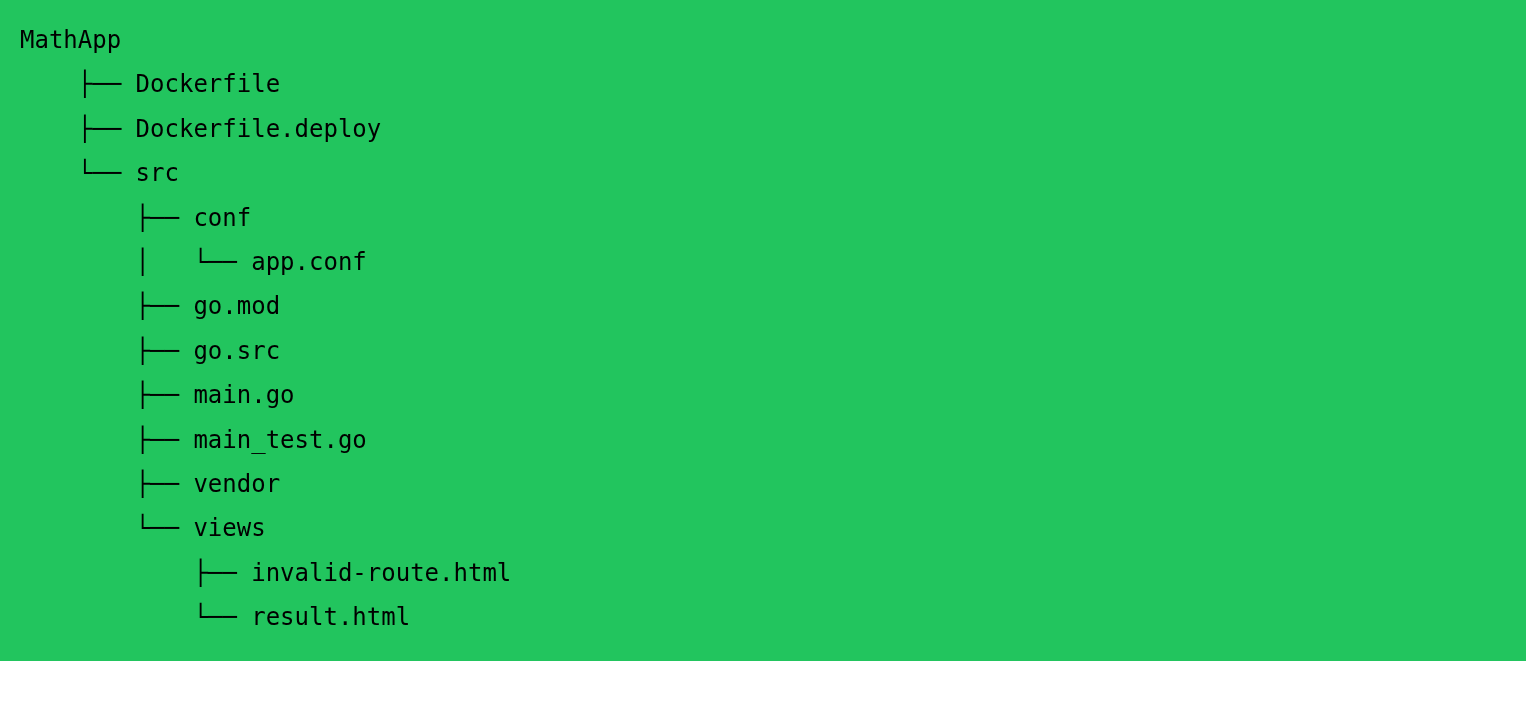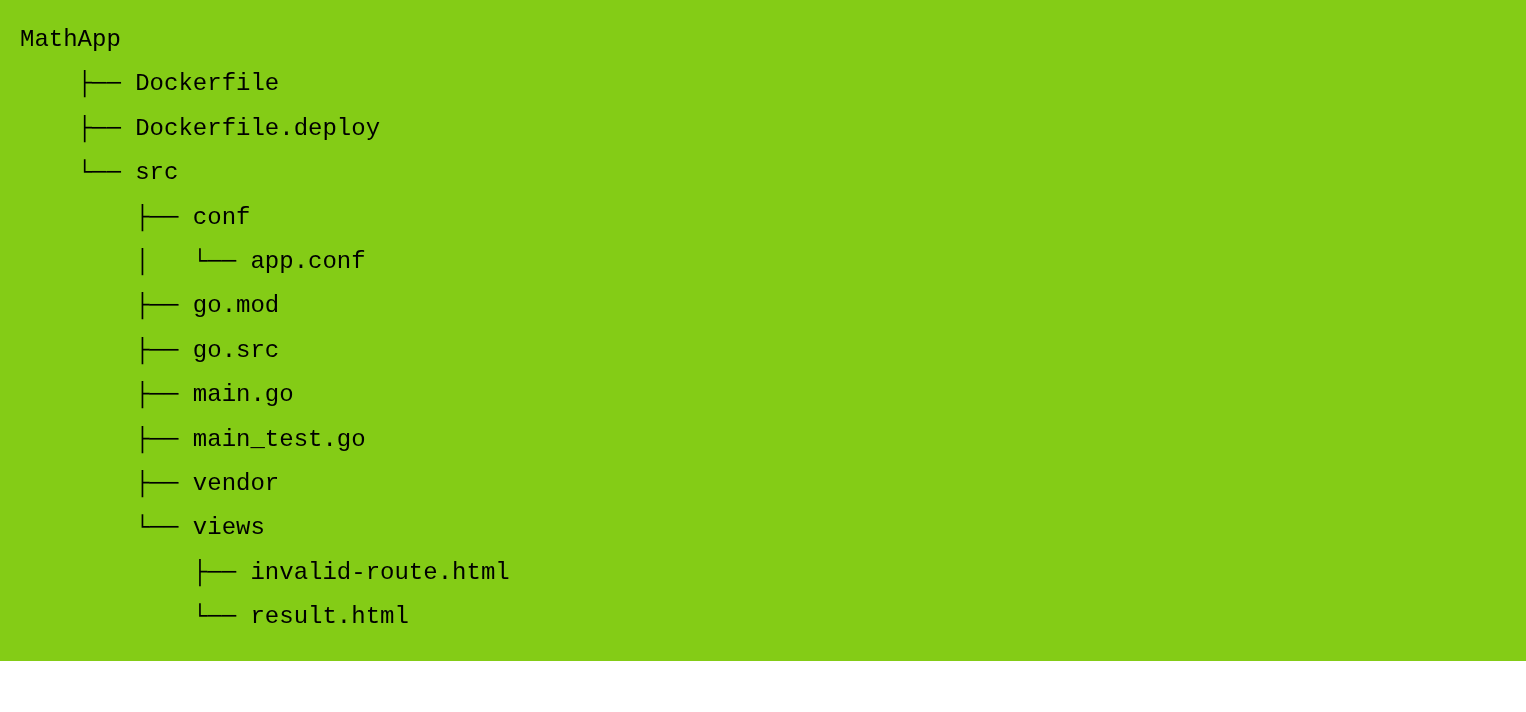--- a/index.html
+++ b/index.html
@@ -8,26 +8,25 @@
       box-sizing: border-box;
     }
     body {
       background: #ffffff;
       font-family: ui-monospace, SFMono-Regular, "SF Mono", Menlo, Consolas, "Liberation Mono", monospace;
       font-size: 24px;
       line-height: 1.85;
       color: #000000;
     }
     .code-block {
-      background: #84cc16;
+      background: #22c55e;
       padding: 18px 20px 22px 20px;
       white-space: pre;
       overflow-x: auto;
       margin: 0;
-      font-family: Liberation Mono, monospace;
     }
     .tree-line {
       display: block;
     }
   </style>
 </head>
 <body>
 
 <pre class="code-block"><span class="tree-line">MathApp</span><span class="tree-line">    ├── Dockerfile</span><span class="tree-line">    ├── Dockerfile.deploy</span><span class="tree-line">    └── src</span><span class="tree-line">        ├── conf</span><span class="tree-line">        │   └── app.conf</span><span class="tree-line">        ├── go.mod</span><span class="tree-line">        ├── go.src</span><span class="tree-line">        ├── main.go</span><span class="tree-line">        ├── main_test.go</span><span class="tree-line">        ├── vendor</span><span class="tree-line">        └── views</span><span class="tree-line">            ├── invalid-route.html</span><span class="tree-line">            └── result.html</span></pre>
 

